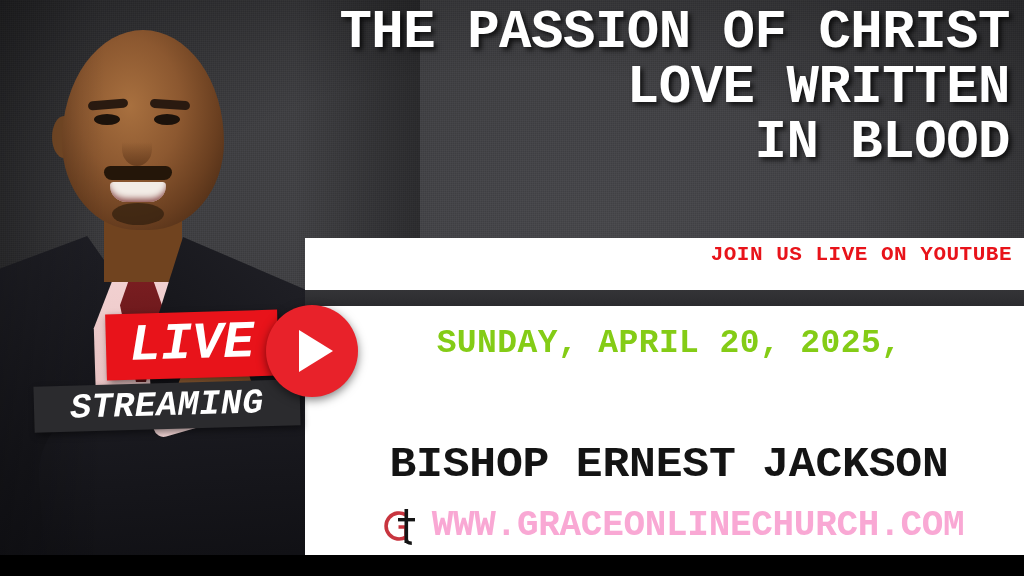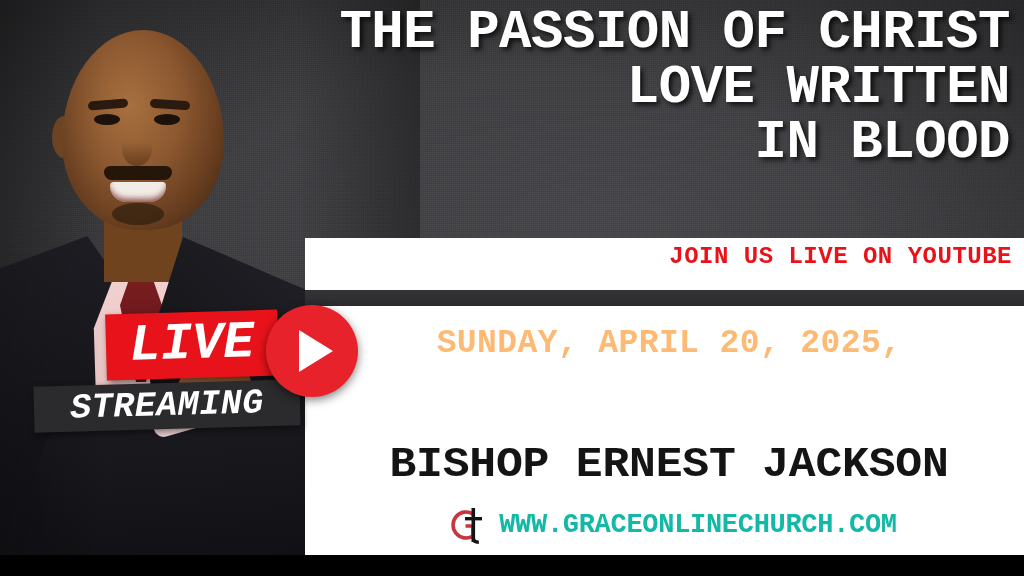--- a/index.html
+++ b/index.html
@@ -202,31 +202,31 @@
     top: 557px;
     height: 19px;
     background: #242427;
   }
 
   .join-text {
     position: absolute;
     left: 330px; right: 12px; top: 243px;
     text-align: right;
     color: #E8131A;
-    font-size: 24px;
+    font-size: 21px;
     font-weight: 700;
     letter-spacing: .5px;
     white-space: nowrap;
   }
 
   .date-text {
     position: absolute;
     left: 330px; right: 16px; top: 325px;
     text-align: center;
-    color: #fdba74;
+    color: #84cc16;
     font-size: 33px;
     font-weight: 700;
     line-height: 1.17;
     letter-spacing: .4px;
   }
   .date-text .dt-line { display: block; white-space: nowrap; }
 
   .speaker-name {
     position: absolute;
     left: 330px; right: 16px; top: 440px;
@@ -243,22 +243,22 @@
   .site-row {
     position: absolute;
     left: 330px; right: 10px; top: 505px;
     display: flex;
     align-items: center;
     justify-content: center;
     gap: 8px;
   }
   .site-logo { width: 44px; height: 40px; flex: 0 0 auto; }
   .site-url {
-    color: #14b8a6;
-    font-size: 27px;
+    color: #f9a8d4;
+    font-size: 36px;
     font-weight: 700;
     letter-spacing: -.3px;
     white-space: nowrap;
   }
 
   
   .live-badge {
     position: absolute;
     left: 106px;
     top: 312px;

